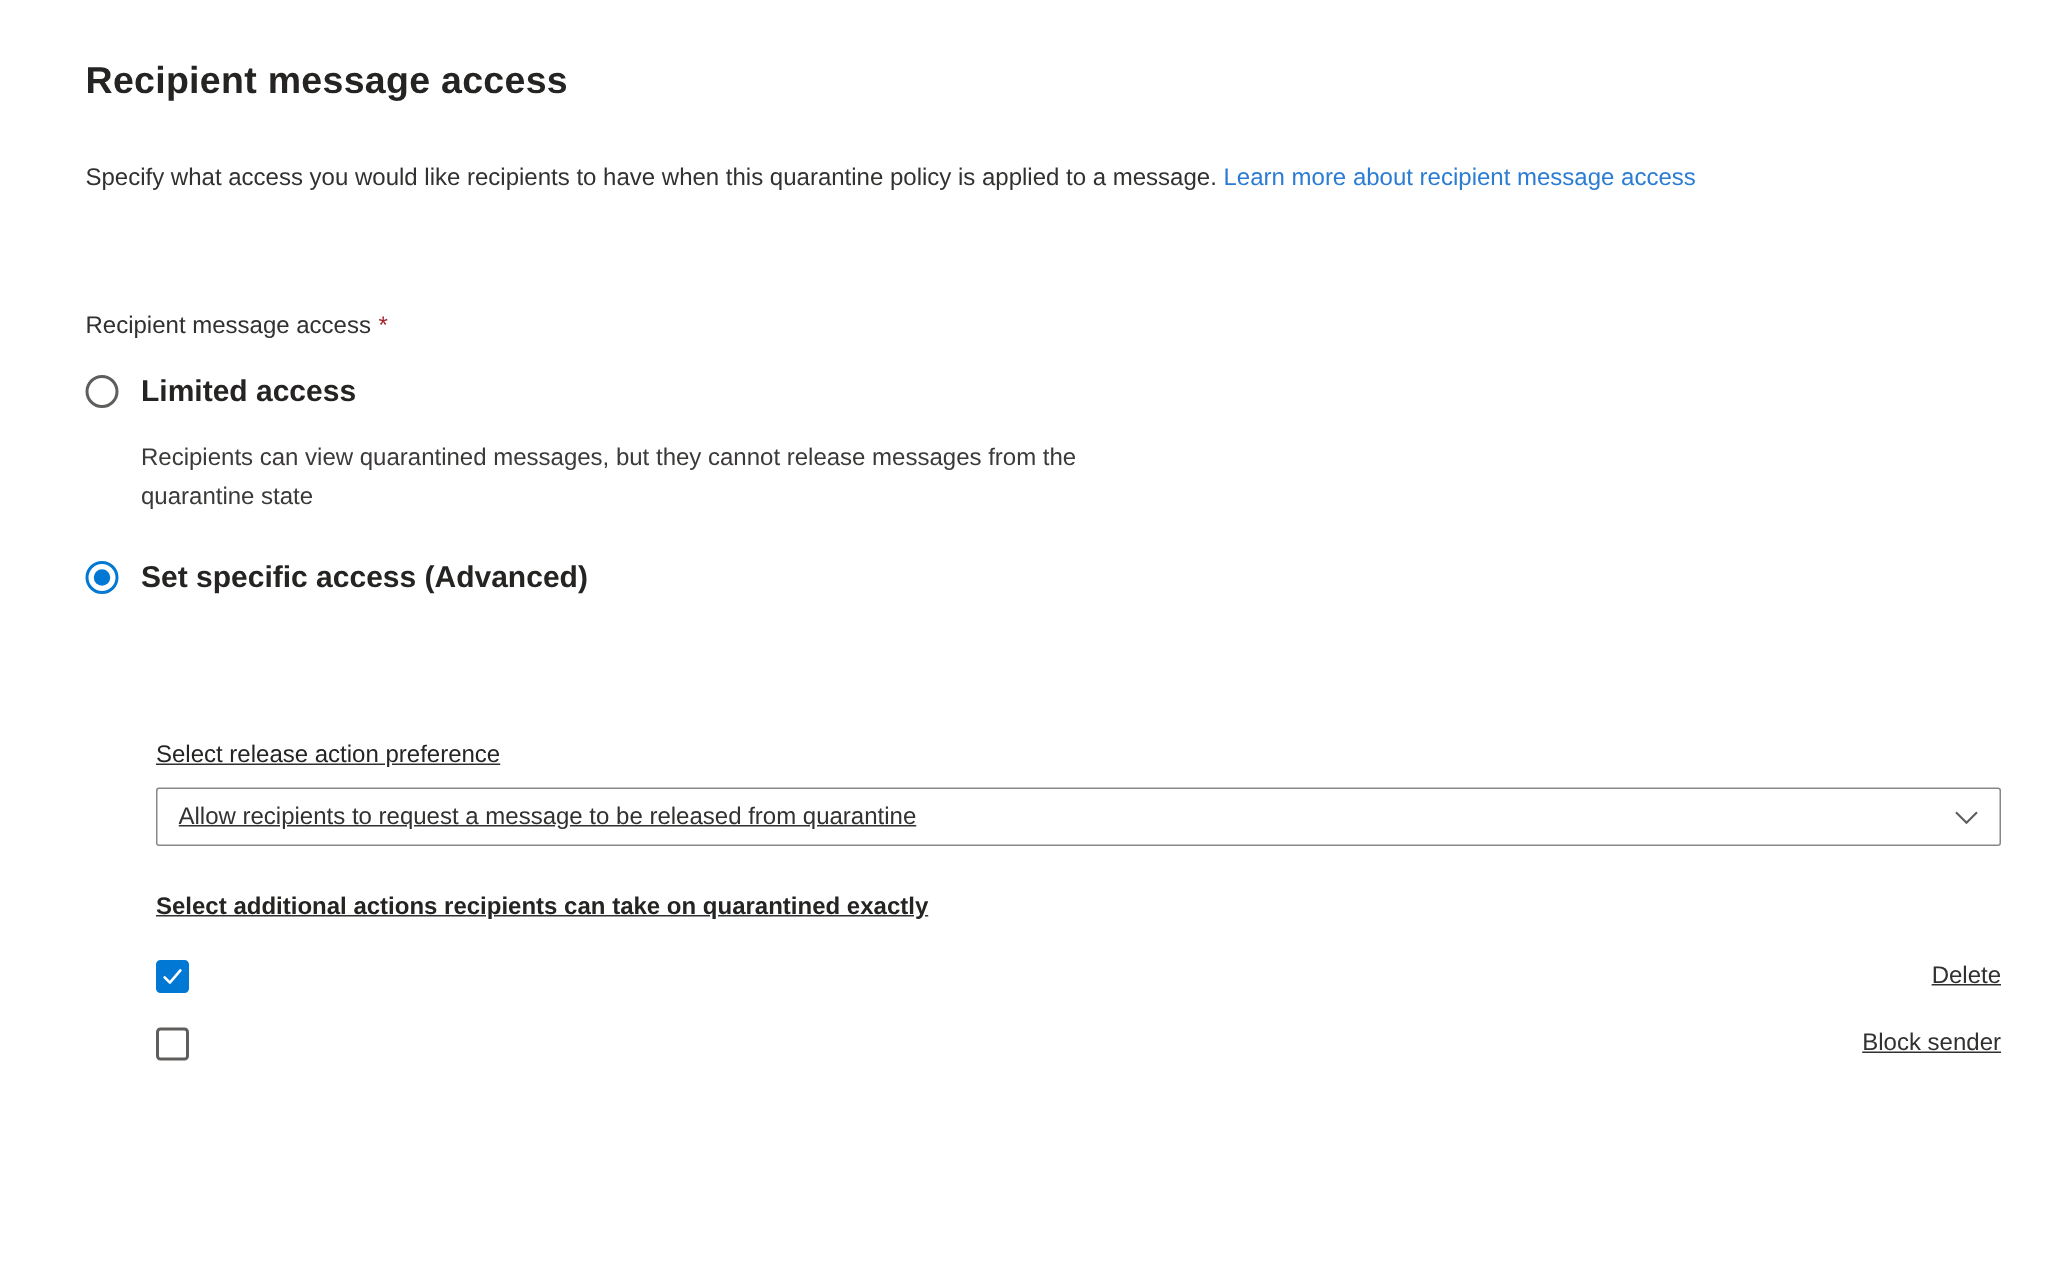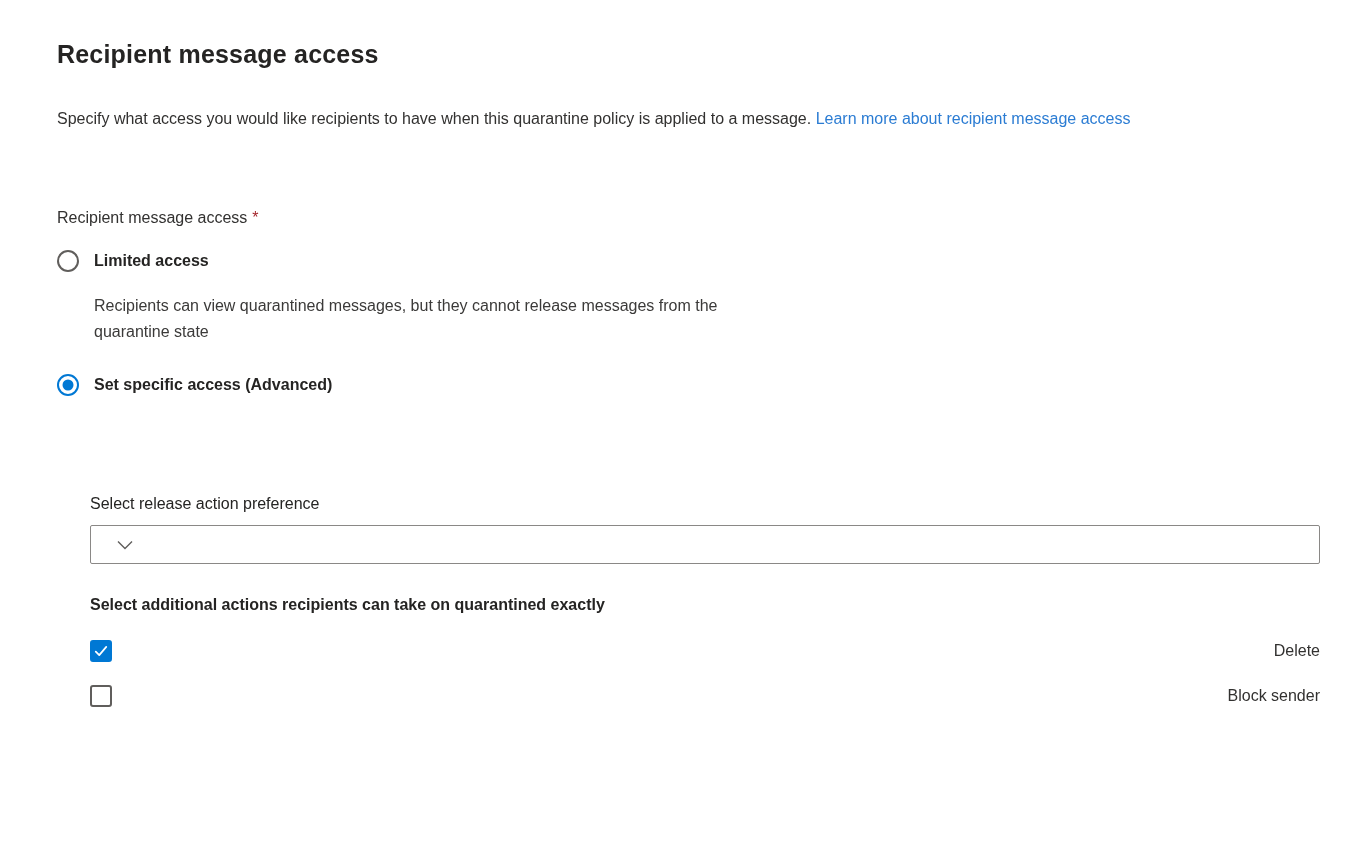--- a/index.html
+++ b/index.html
@@ -46,28 +46,28 @@
     position:relative;background:#fff;
   }
   .radio-option.selected .radio-circle{border-color:var(--accent);}
   .radio-option.selected .radio-circle::after{
     content:"";position:absolute;left:50%;top:50%;
     width:11px;height:11px;border-radius:50%;background:var(--accent);
     transform:translate(-50%,-50%);
   }
   .radio-texts{padding-top:0;}
   .radio-label{
-    font-size:16px;font-weight:700;color:var(--text-primary);
+    font-size:20px;font-weight:700;color:var(--text-primary);
     line-height:24px;display:block;
   }
   .radio-desc{
     font-size:16px;line-height:26px;color:var(--text-desc);
     max-width:672px;margin-top:20px;
   }
-  .advanced-section{margin-left:33px;margin-top:98px;width:1230px;}
+  .advanced-section{margin-left:47px;margin-top:98px;width:1230px;text-decoration:underline;}
   .section-label{
     font-size:16px;font-weight:700;color:var(--text-primary);
     margin-bottom:12px;
   }
   .dropdown{
     width:100%;height:39px;border:1px solid var(--dropdown-border);
     border-radius:2px;display:flex;align-items:center;
     padding:0 14px;cursor:pointer;background:#fff;margin-bottom:32px;
   }
   .dropdown-value{
@@ -117,20 +117,21 @@
     <div class="radio-texts">
       <span class="radio-label">Set specific access (Advanced)</span>
     </div>
   </div>
 
   <div class="advanced-section">
 
     <div class="section-label" style="font-weight:400;">Select release action preference</div>
 
     <div class="dropdown">
+      <span class="dropdown-value">Allow recipients to request a message to be released from quarantine</span>
       <span class="chevron-icon">
         <svg width="16" height="10" viewBox="0 0 16 10" fill="none" xmlns="http://www.w3.org/2000/svg">
           <polyline points="1,1.5 8,8.5 15,1.5" stroke="#605e5c" stroke-width="1.4" fill="none"></polyline>
         </svg>
       </span>
     </div>
 
     <div class="section-label actions-label">Select additional actions recipients can take on quarantined exactly</div>
 
     <div class="checkbox-row checked">

